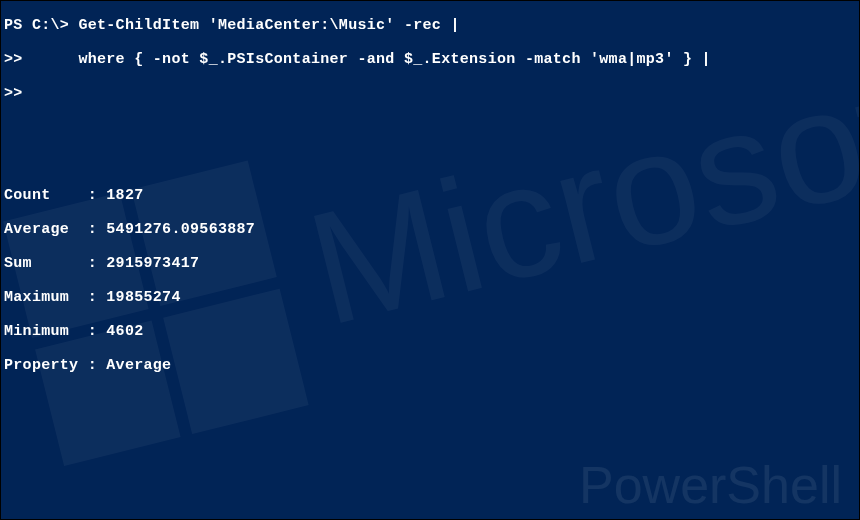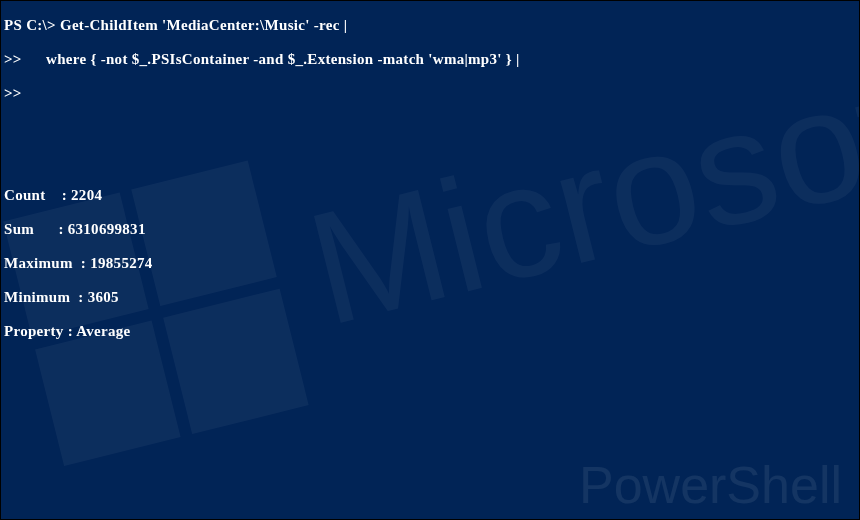--- a/index.html
+++ b/index.html
@@ -49,21 +49,20 @@
     opacity: 0.045;
   }
   .terminal {
     position: relative;
     padding: 0 4px;
     white-space: pre;
   }
   .line {
     display: block;
     min-height: 17px;
-    font-family: Liberation Serif, serif;
   }
 </style>
 </head>
 <body>
 
 <div class="watermark">
   <svg class="wm-logo" viewBox="0 0 860 380">
     <g transform="translate(30,30) rotate(-14 400 160)">
       <rect x="0" y="0" width="120" height="120" fill="#ffffff"></rect>
       <rect x="132" y="0" width="120" height="120" fill="#ffffff"></rect>
@@ -74,24 +73,25 @@
   </svg>
   <div class="wm-text">PowerShell</div>
 </div>
 
 <div class="terminal">
 <span class="line">PS C:\&gt; Get-ChildItem 'MediaCenter:\Music' -rec |</span>
 <span class="line">&gt;&gt;      where { -not $_.PSIsContainer -and $_.Extension -match 'wma|mp3' } |</span>
 <span class="line">&gt;&gt;</span>
 <span class="line"></span>
 <span class="line"></span>
-<span class="line">Count    : 2204</span>
-<span class="line">Sum      : 6310699831</span>
+<span class="line">Count    : 1827</span>
+<span class="line">Average  : 5491276.09563887</span>
+<span class="line">Sum      : 2915973417</span>
 <span class="line">Maximum  : 19855274</span>
-<span class="line">Minimum  : 3605</span>
+<span class="line">Minimum  : 4602</span>
 <span class="line">Property : Average</span>
 <span class="line"></span>
 <span class="line"></span>
 <span class="line"></span>
 
 
 
 
 
 

